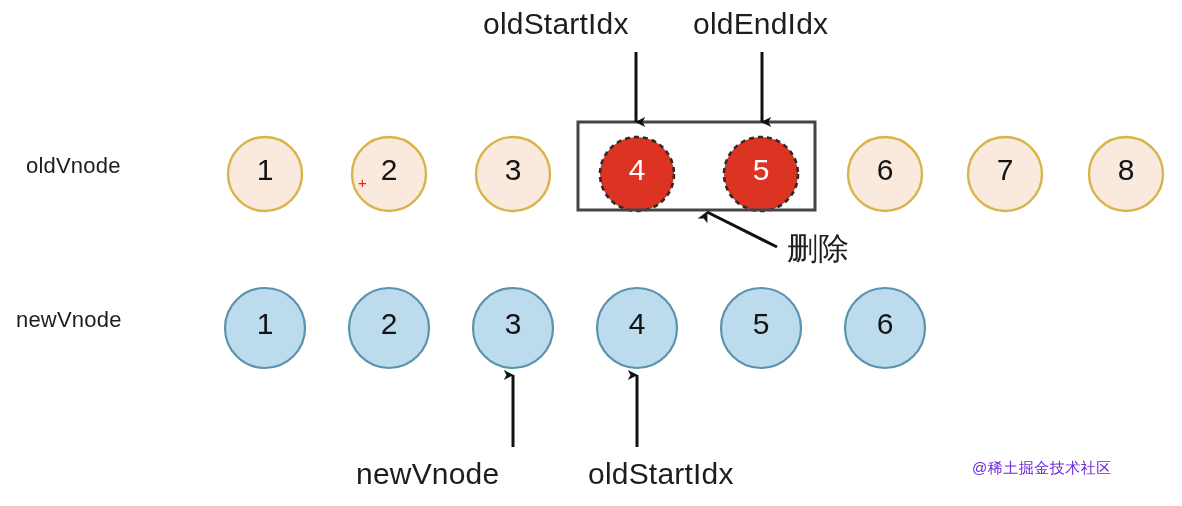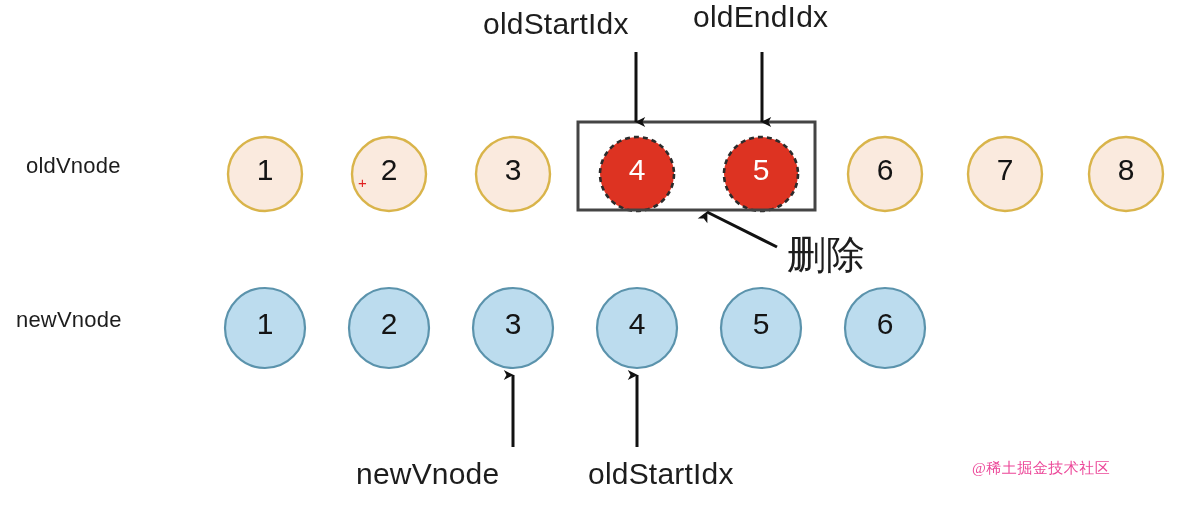--- a/index.html
+++ b/index.html
@@ -34,28 +34,28 @@
   }
   .row-label {
     font-size: 22px;
     letter-spacing: 0.2px;
   }
   .idx-label {
     font-size: 30px;
     letter-spacing: 0.2px;
   }
   .cn-label {
-    font-size: 39px;
+    font-size: 31px;
     font-family: Liberation Mono, monospace;
   }
   .watermark {
     position: absolute;
     font-size: 15px;
-    color: #ec4899;
-    font-family: Liberation Serif, serif;
+    color: #6d28d9;
+    font-family: Liberation Sans, sans-serif;
     white-space: nowrap;
     letter-spacing: 0.5px;
   }
   .node-num {
     position: absolute;
     font-size: 30px;
     text-align: center;
     white-space: nowrap;
     font-family: "Liberation Sans", sans-serif;
   }
@@ -121,20 +121,20 @@
       <div class="node-num num-dark" style="left: 1106px; top: 153px; width: 40px;">8</div>
       <div class="lbl row-label" style="left: 26px; top: 153px;">oldVnode</div>
       <div class="node-num num-dark" style="left: 245px; top: 307px; width: 40px;">1</div>
       <div class="node-num num-dark" style="left: 369px; top: 307px; width: 40px;">2</div>
       <div class="node-num num-dark" style="left: 493px; top: 307px; width: 40px;">3</div>
       <div class="node-num num-dark" style="left: 617px; top: 307px; width: 40px;">4</div>
       <div class="node-num num-dark" style="left: 741px; top: 307px; width: 40px;">5</div>
       <div class="node-num num-dark" style="left: 865px; top: 307px; width: 40px;">6</div>
       <div class="lbl row-label" style="left: 16px; top: 307px; text-align: right;">newVnode</div>
       <div class="lbl idx-label" style="left: 483px; top: 7px;">oldStartIdx</div>
-      <div class="lbl idx-label" style="left: 693px; top: 0;">oldEndIdx</div>
+      <div class="lbl idx-label" style="left: 693px; top: 7px;">oldEndIdx</div>
       <div class="lbl idx-label" style="left: 356px; top: 457px;">newVnode</div>
       <div class="lbl idx-label" style="left: 588px; top: 457px;">oldStartIdx</div>
       <div class="lbl cn-label" style="left: 787px; top: 228px;">删除</div>
     </div>
 
   <div class="watermark" style="left: 972px; top: 459px;">@稀土掘金技术社区</div>
 </div>
 
 </body></html>

